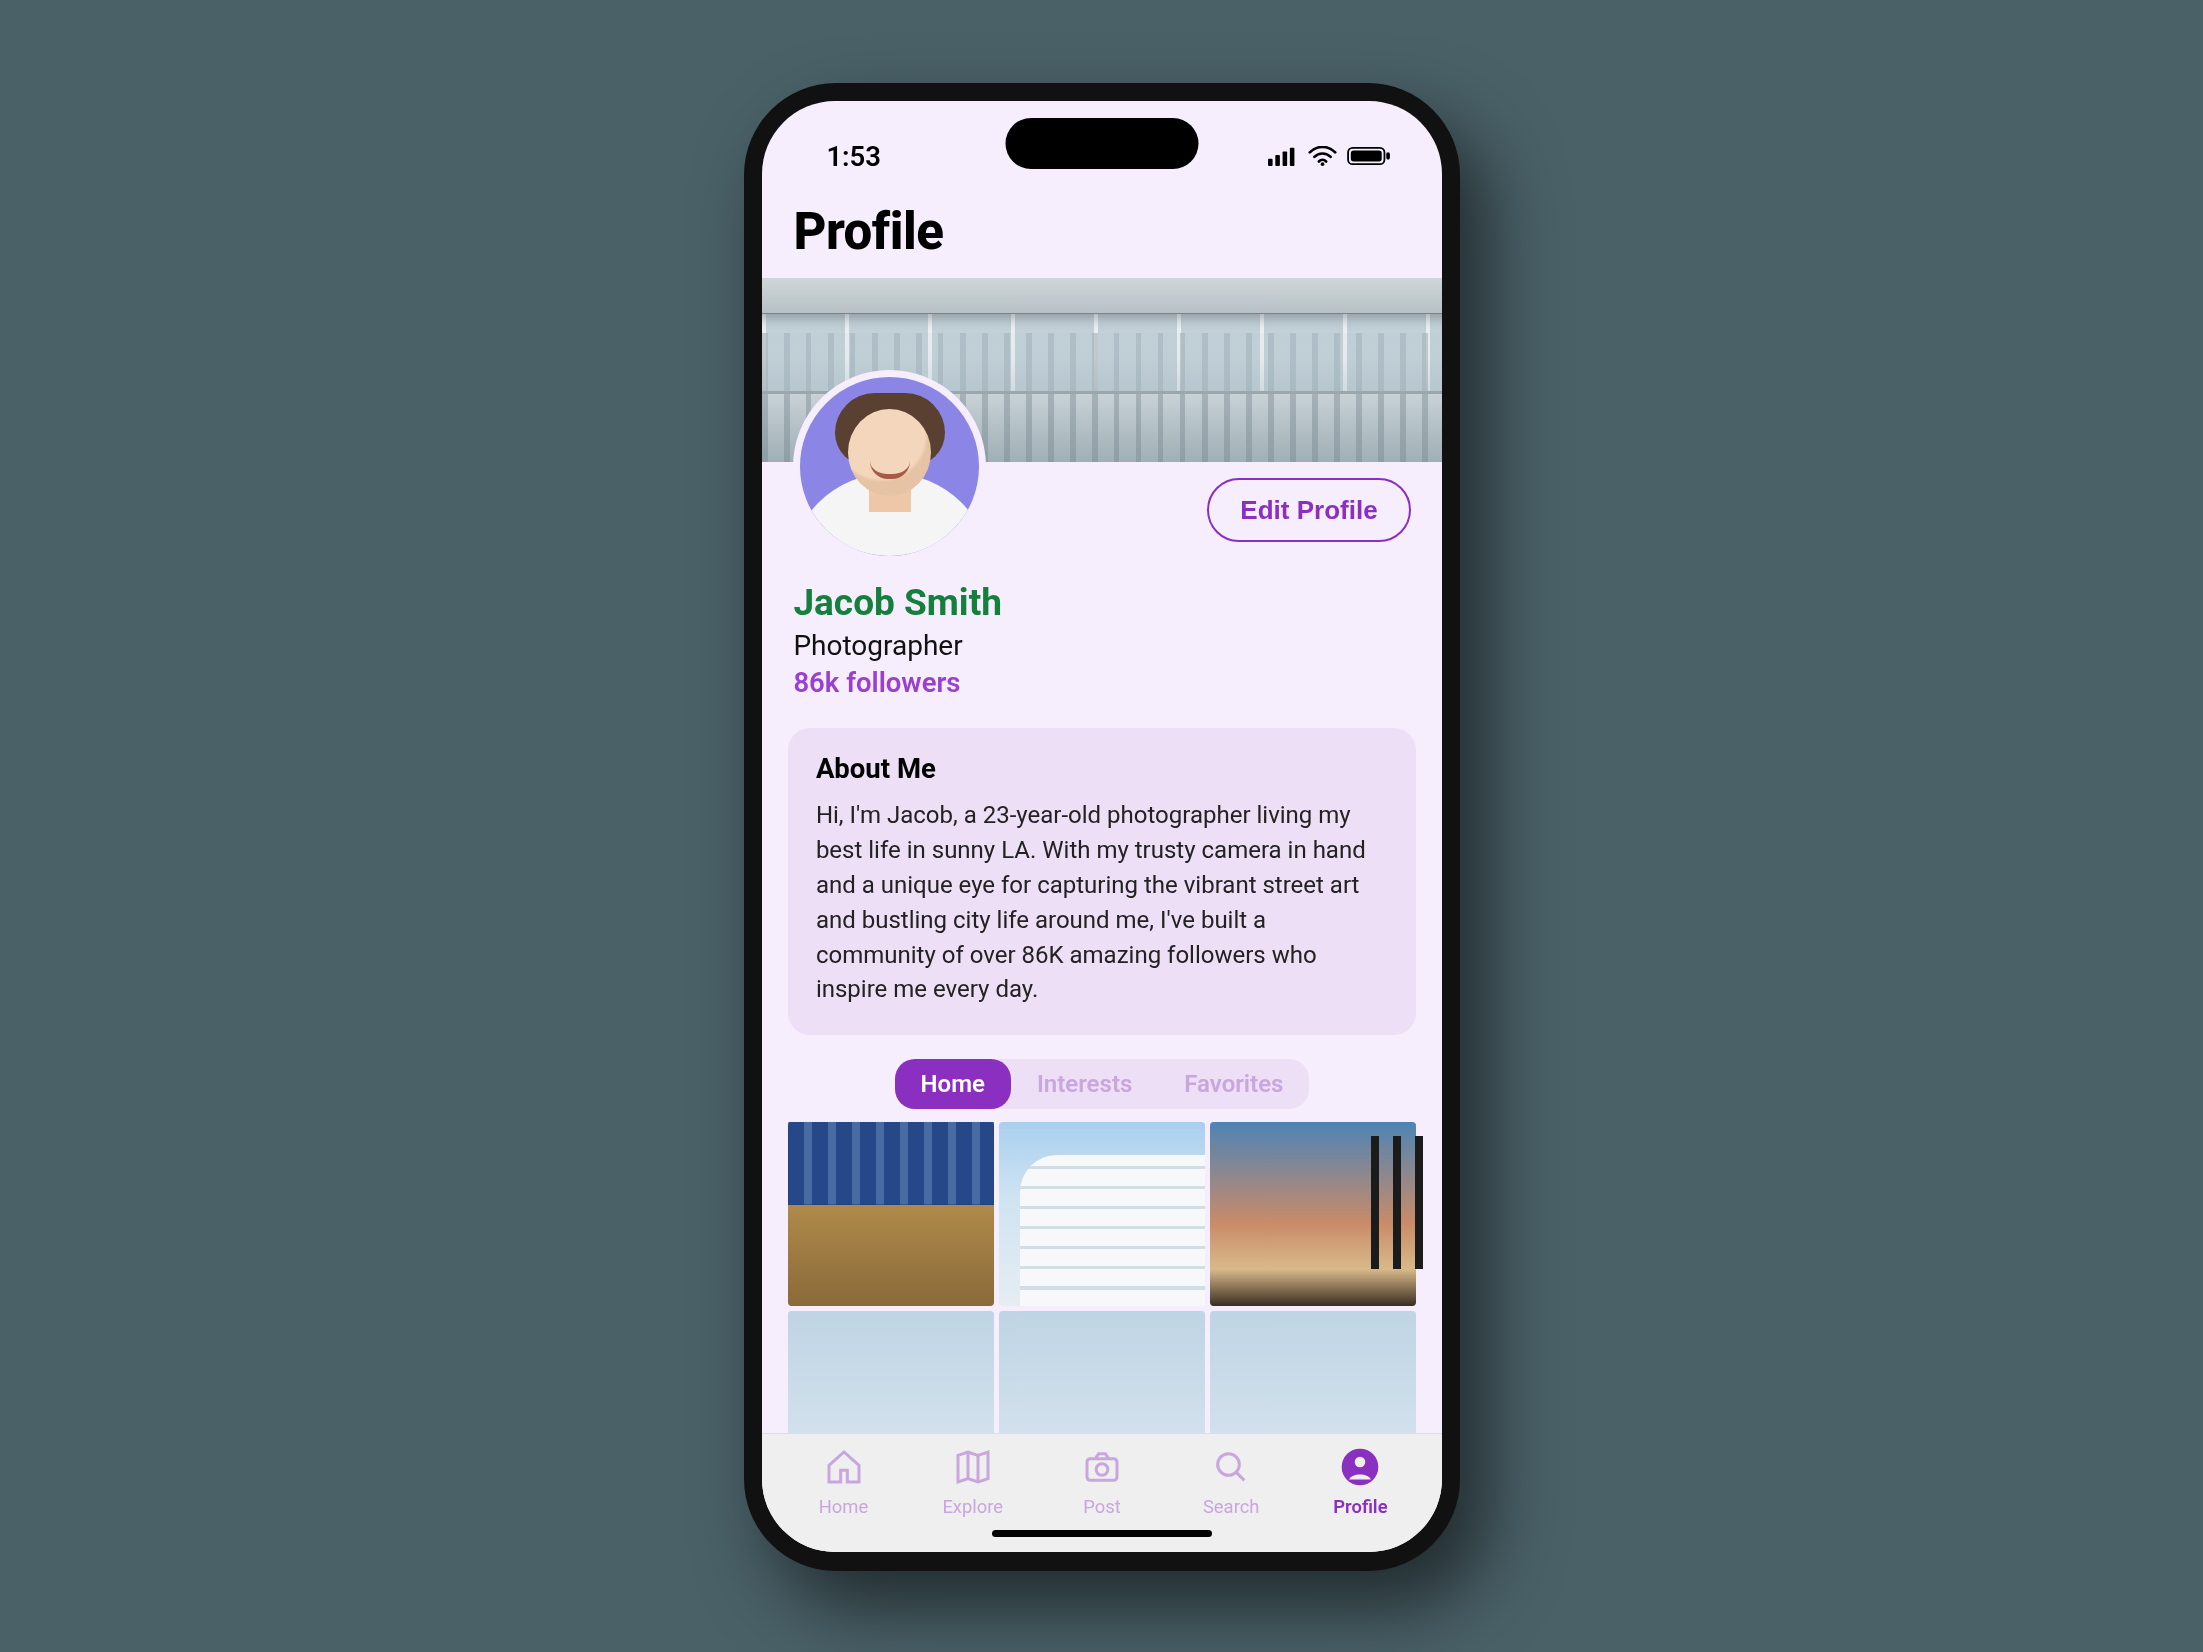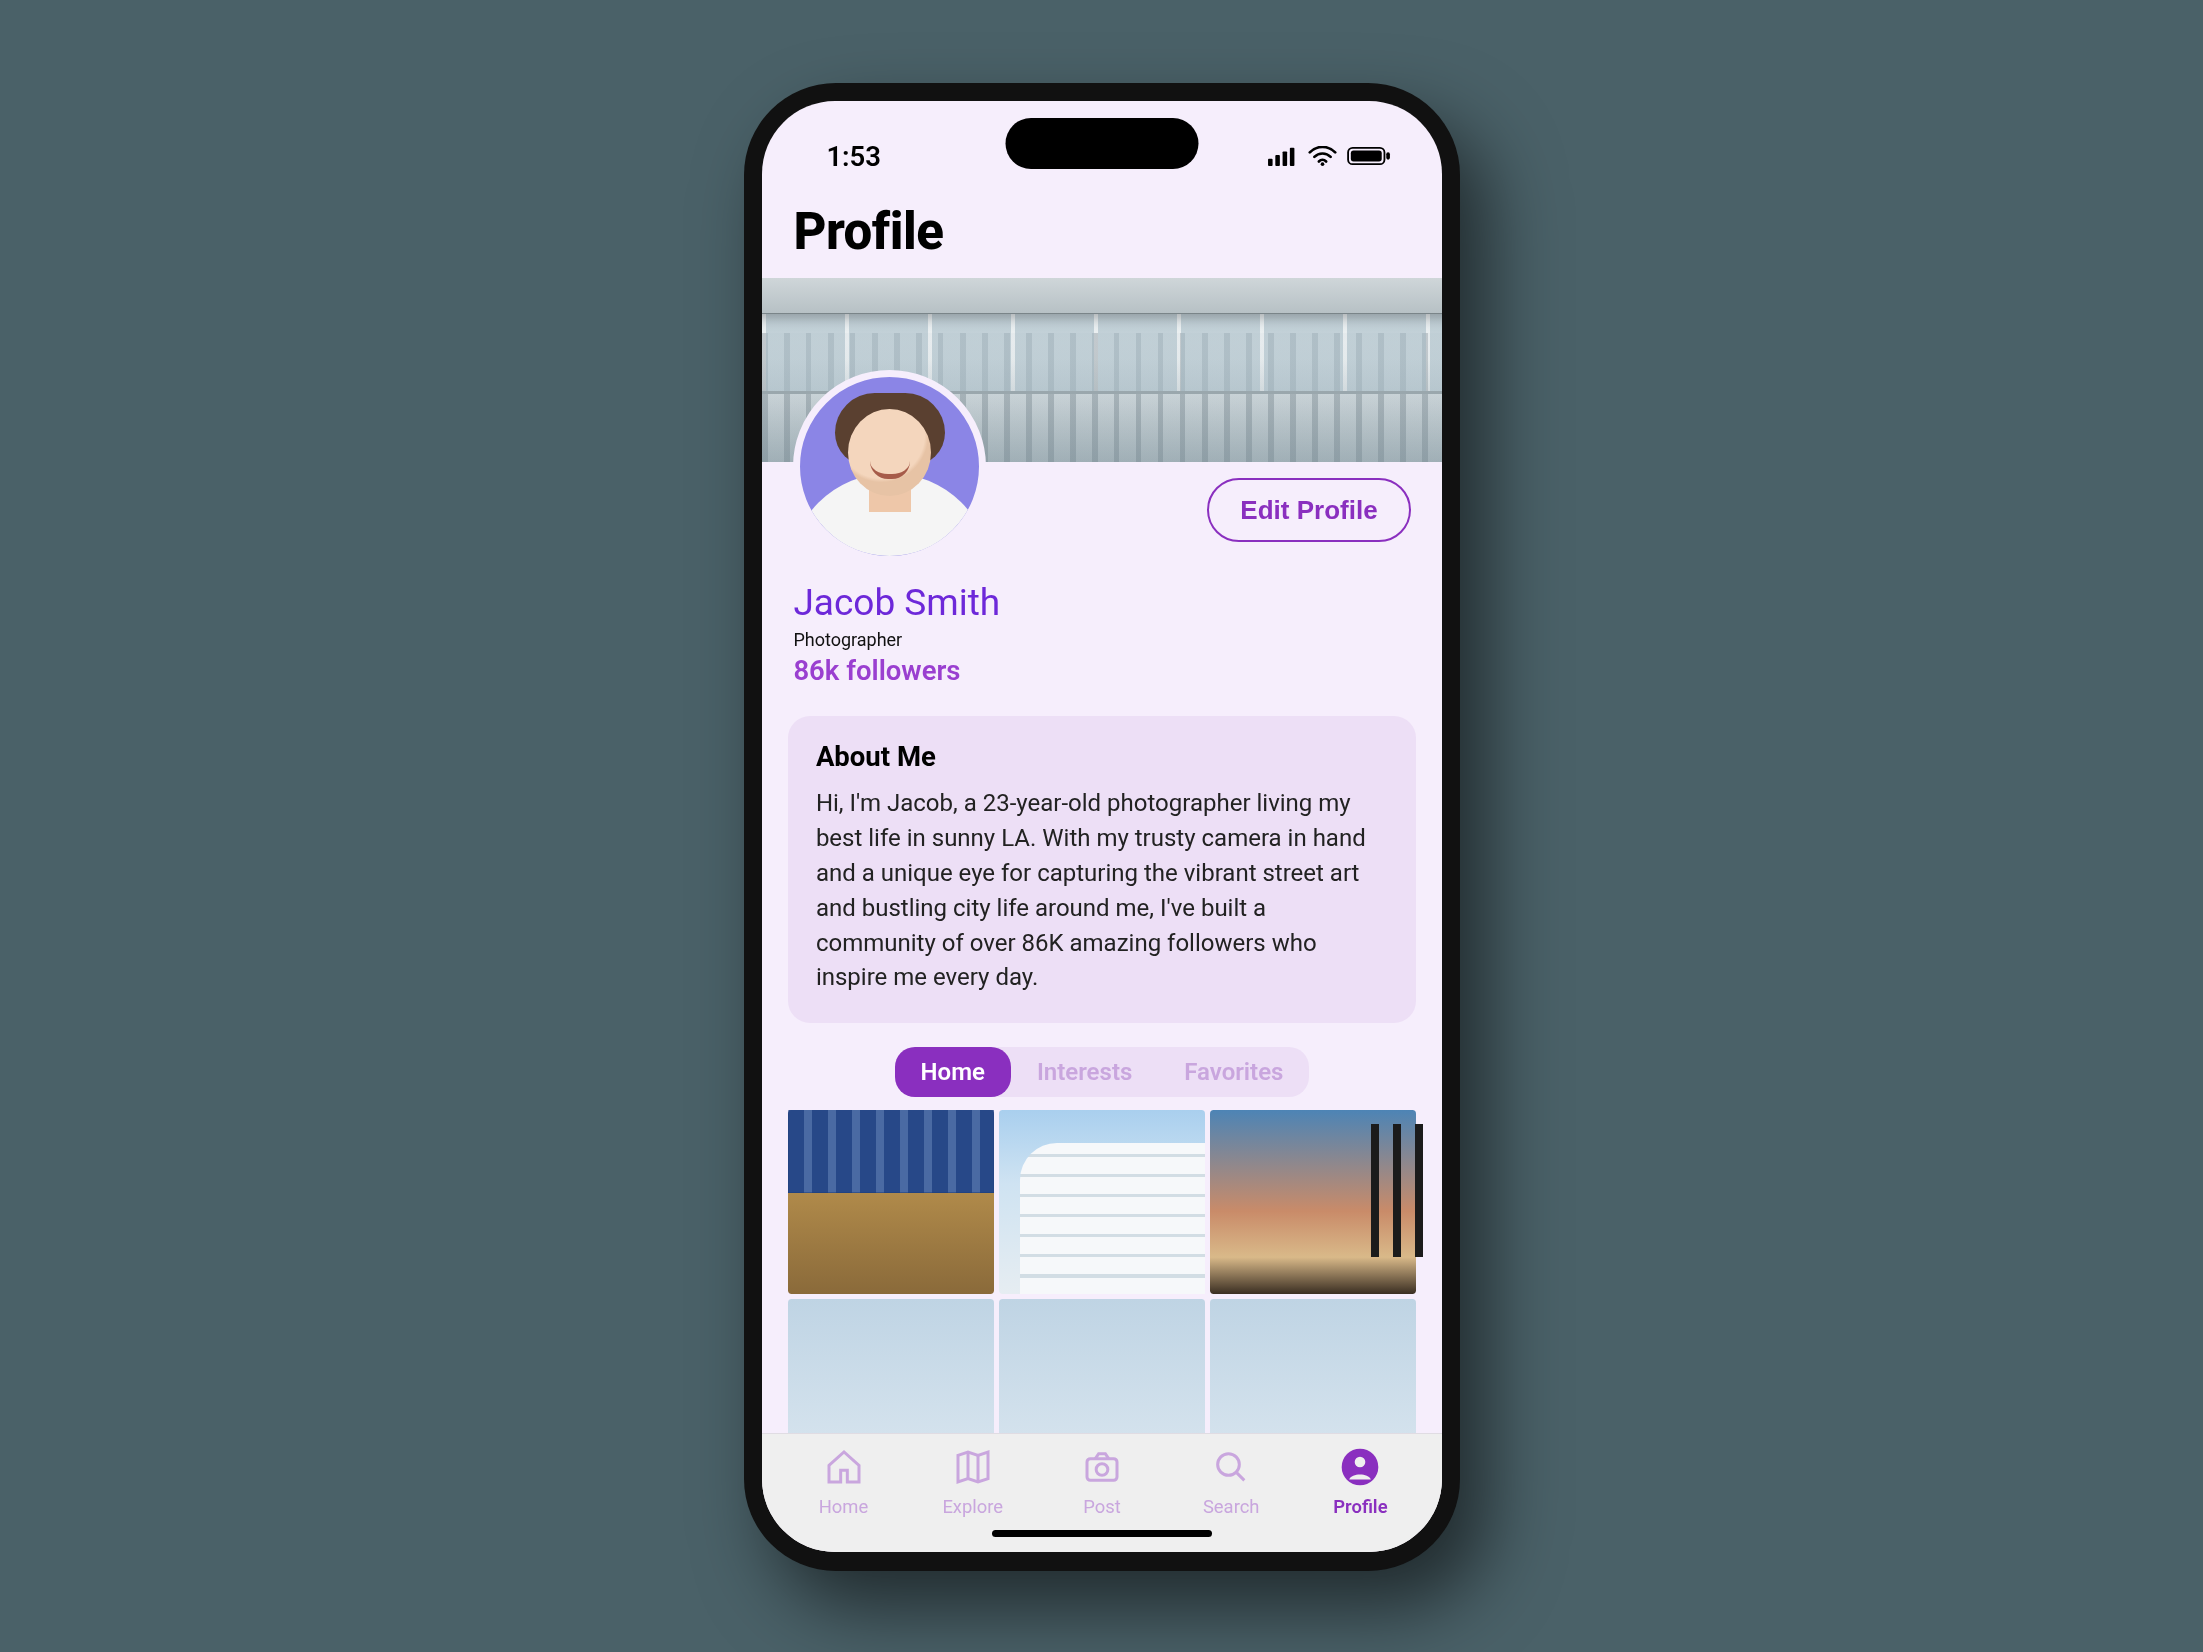--- a/index.html
+++ b/index.html
@@ -148,22 +148,22 @@
     color: #8a2fbf;
     font-size: 26px;
     font-weight: 600;
     border-radius: 37px;
     background: transparent;
     cursor: pointer;
   }
 
   
   .identity { padding: 9.2px 31px 16.5px; }
-  .identity .name { font-size: 37px; font-weight: 400; color:#6d28d9; margin-bottom: 5.5px; }
-  .identity .role { font-size: 18px; color:#111; margin-bottom: 3.7px; }
+  .identity .name { font-size: 37px; font-weight: 700; color:#15803d; margin-bottom: 5.5px; }
+  .identity .role { font-size: 28px; color:#111; margin-bottom: 3.7px; }
   .identity .loc  { font-size: 24px; color:#8a8a8a; margin-bottom: 7.3px; }
   .identity .foll { font-size: 27.5px; font-weight: 600; color:#9a3fd0; }
 
   
   .about {
     margin: 13px 26px 0;
     background: #eddff6;
     border-radius: 22px;
     padding: 24px 27.5px 27.5px;
   }

